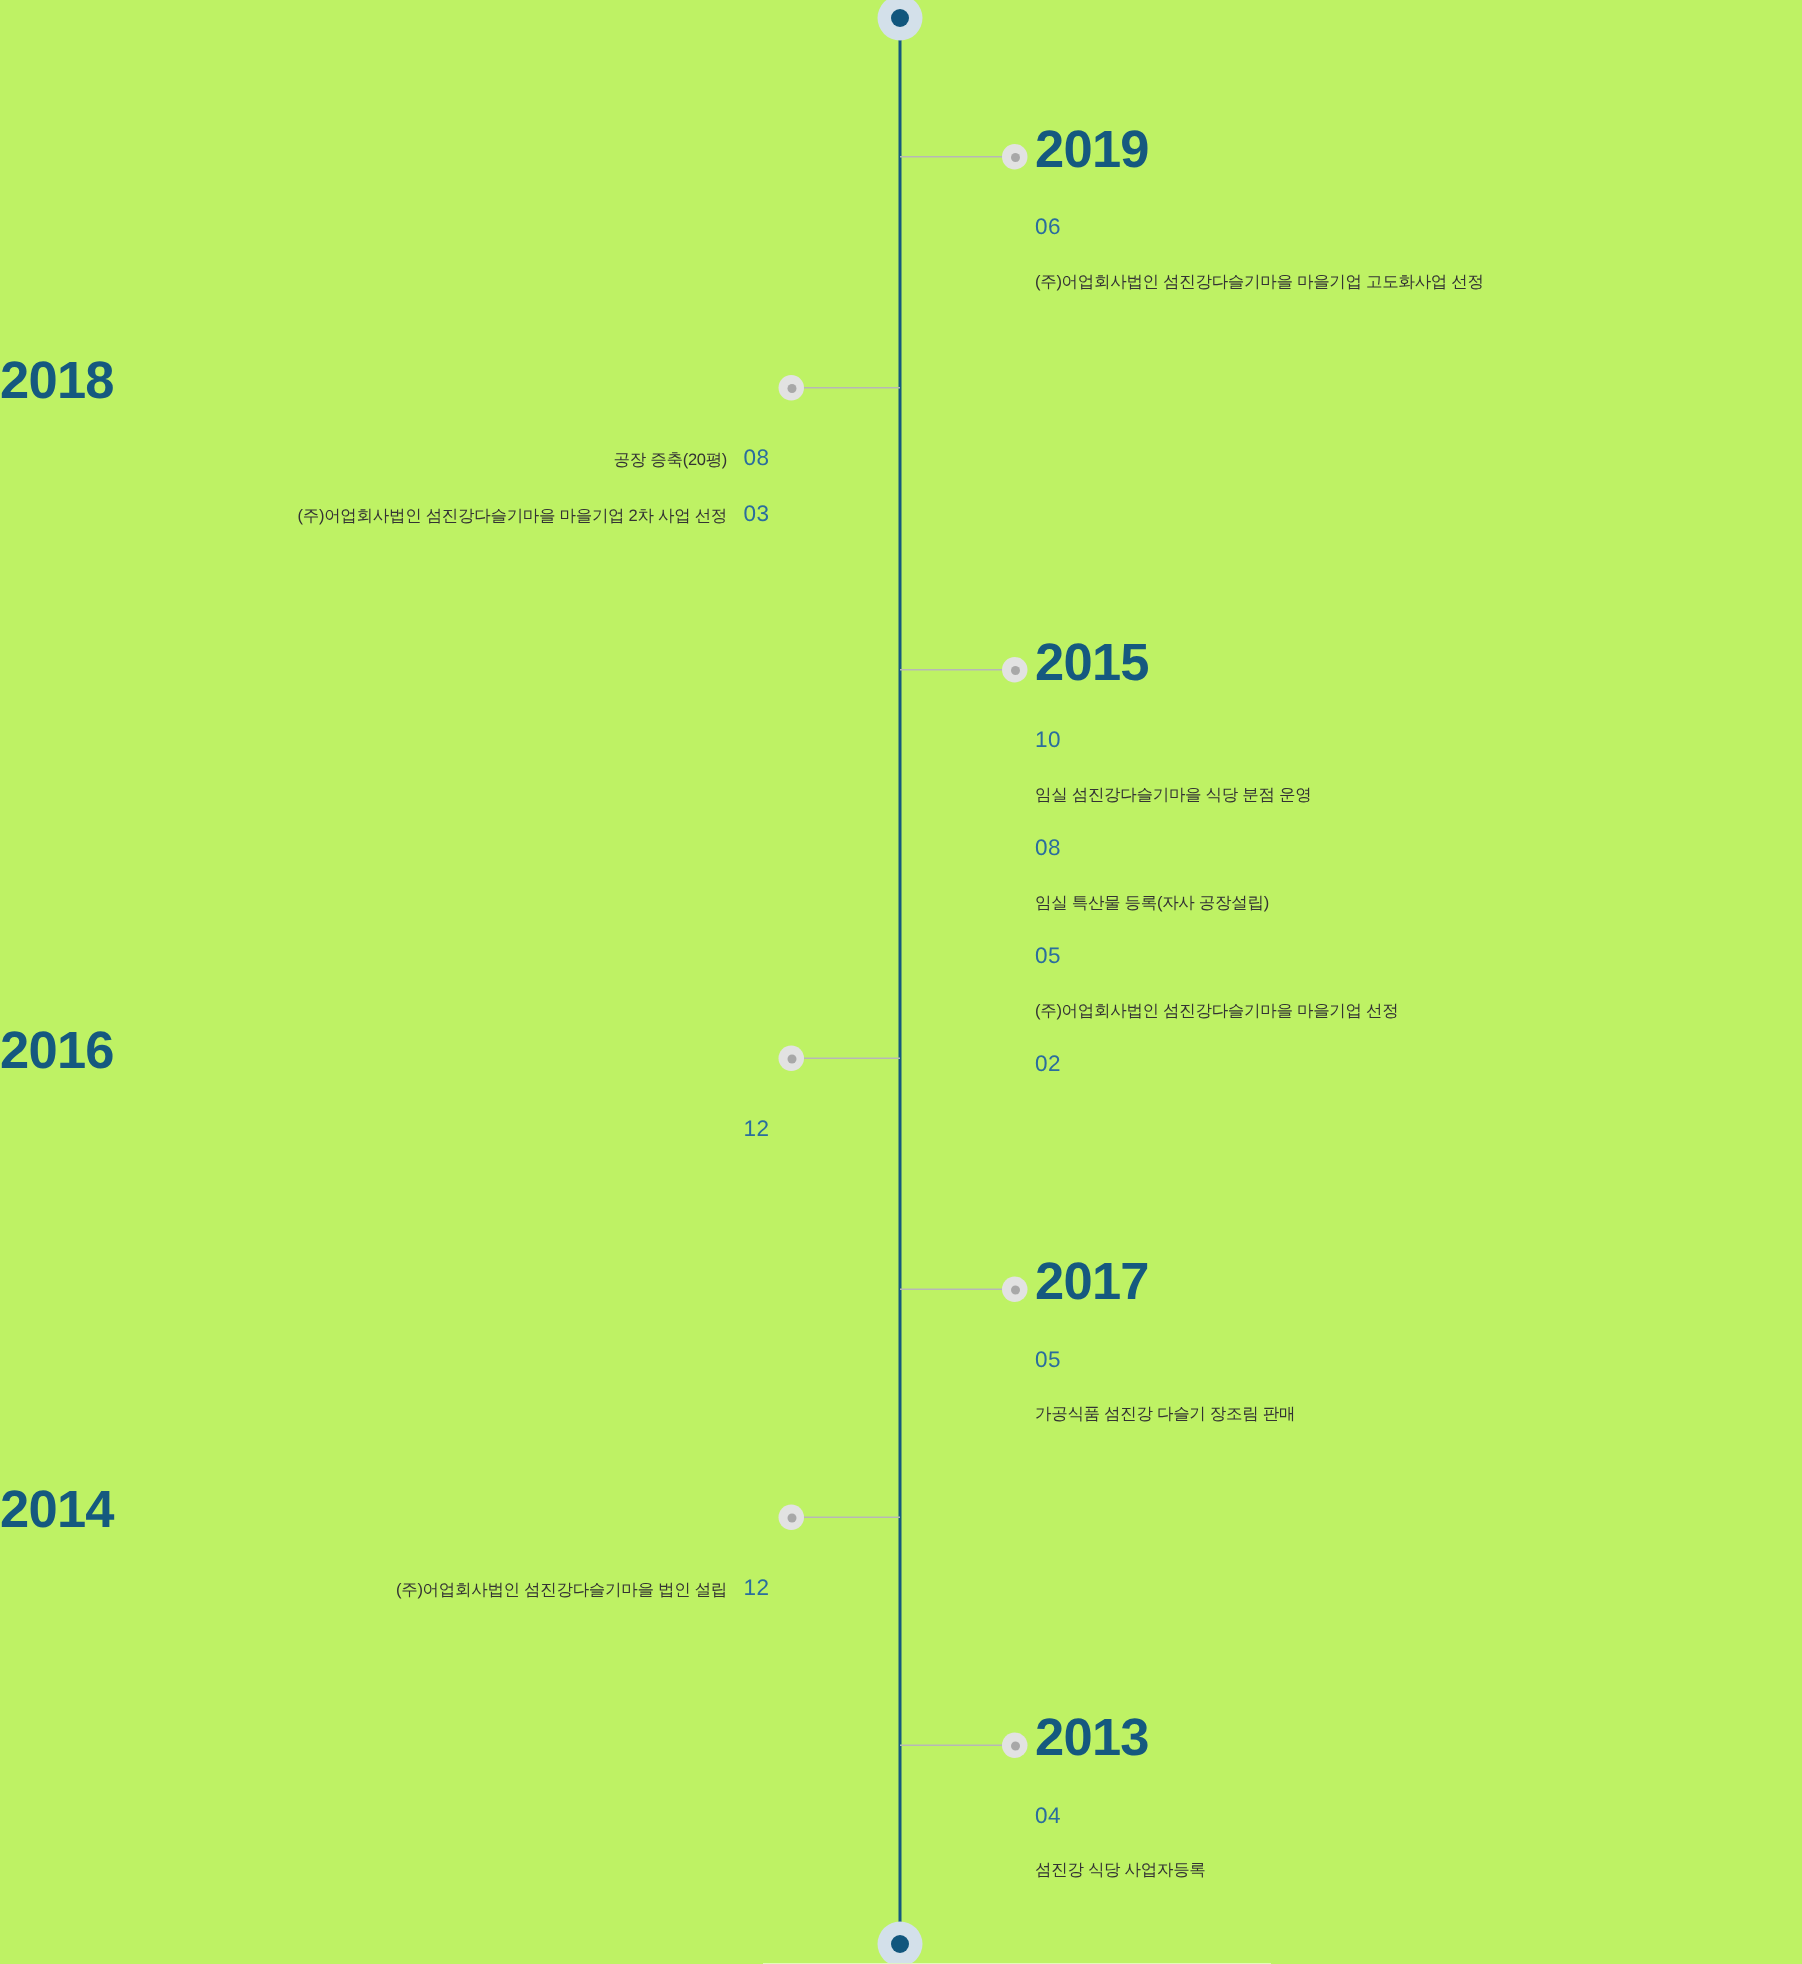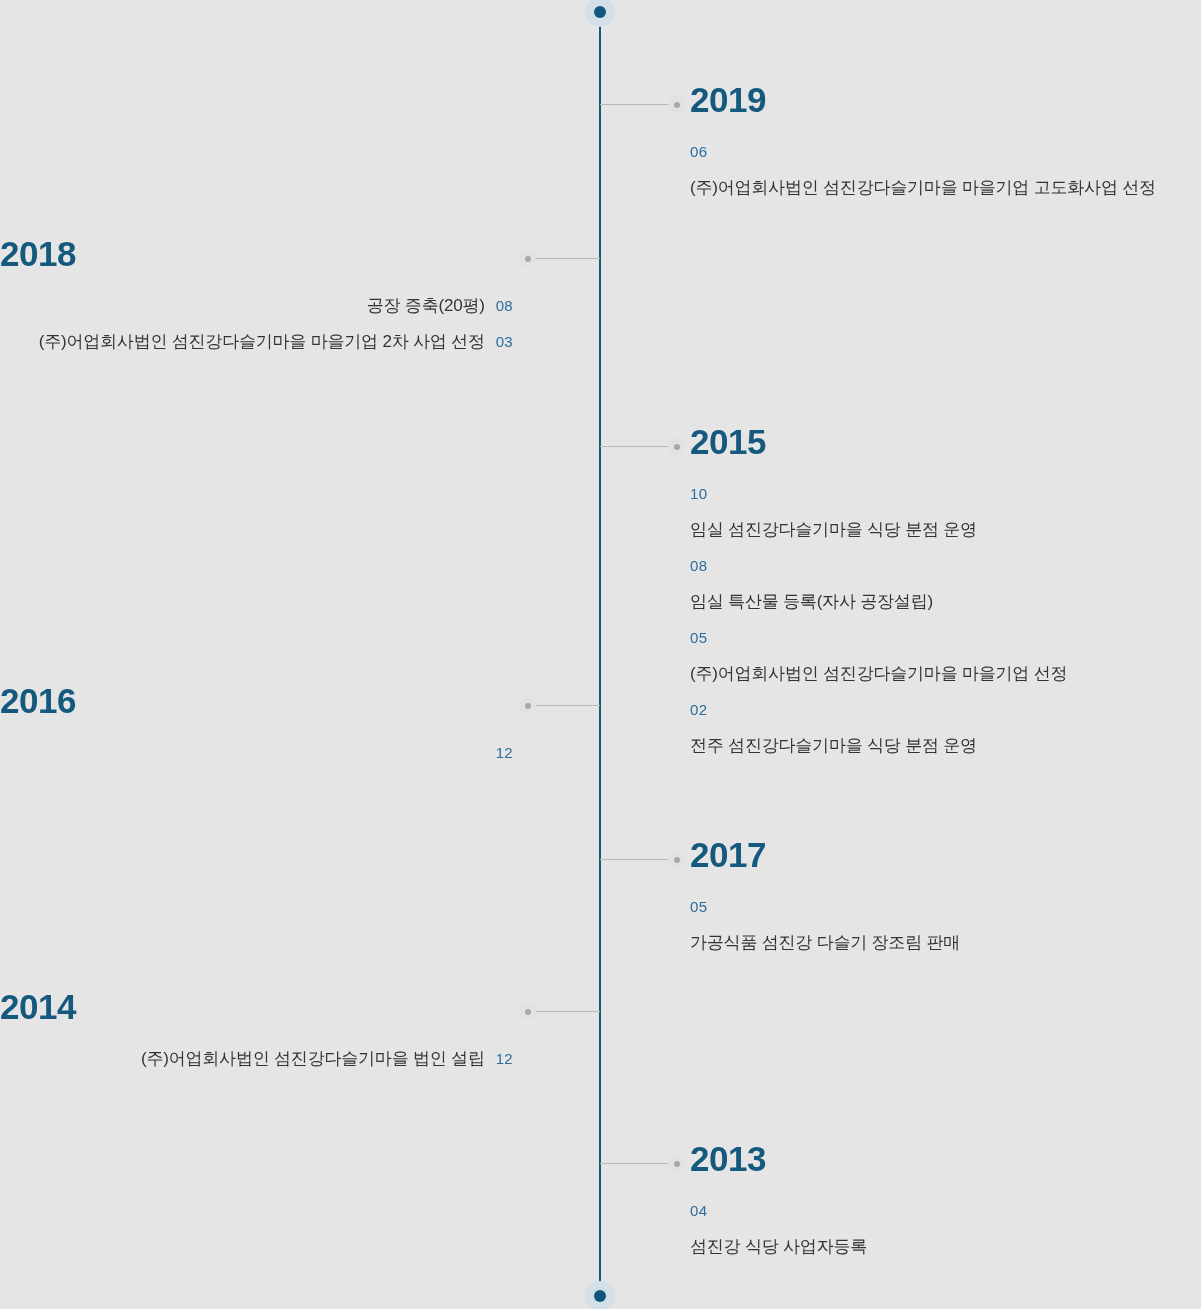--- a/index.html
+++ b/index.html
@@ -11,21 +11,21 @@
   body {
     font-family: "Liberation Sans", "DejaVu Sans", sans-serif;
     -webkit-font-smoothing: antialiased;
   }
 
   #timeline-root {
     position: relative;
     width: 1201px;
     height: 1309px;
     margin: 0 auto;
-    background: #e5e5e5;
+    background: #bef264;
     overflow: hidden;
   }
 
   
   .spine-line {
     position: absolute;
     left: 599px;
     top: 12px;
     width: 2px;
     height: 1285px;
@@ -148,21 +148,21 @@
     line-height: 36px;
     white-space: nowrap;
   }
   .event-month {
     color: #2a6d9e;
     font-size: 15px;
     letter-spacing: 0.3px;
   }
   .event-text {
     color: #333333;
-    font-size: 17px;
+    font-size: 11px;
     letter-spacing: -0.2px;
   }
 </style>
 </head>
 <body>
 
 <div id="timeline-root">
 
   <div class="spine-line"></div>
   <div class="spine-cap top"></div>
@@ -207,21 +207,20 @@
           <div class="event-row">
             <span class="event-month">08</span>
             <span class="event-text">임실 특산물 등록(자사 공장설립)</span>
           </div>
           <div class="event-row">
             <span class="event-month">05</span>
             <span class="event-text">(주)어업회사법인 섬진강다슬기마을 마을기업 선정</span>
           </div>
           <div class="event-row">
             <span class="event-month">02</span>
-            <span class="event-text">전주 섬진강다슬기마을 식당 분점 운영</span>
           </div>
         </div>
       </div>
       <div class="year-block side-left" style="top: 705px;">
         <div class="connector"></div>
         <div class="connector-dot"></div>
         <div class="year-label">2016</div>
         <div class="events">
           <div class="event-row">
             <span class="event-month">12</span>

